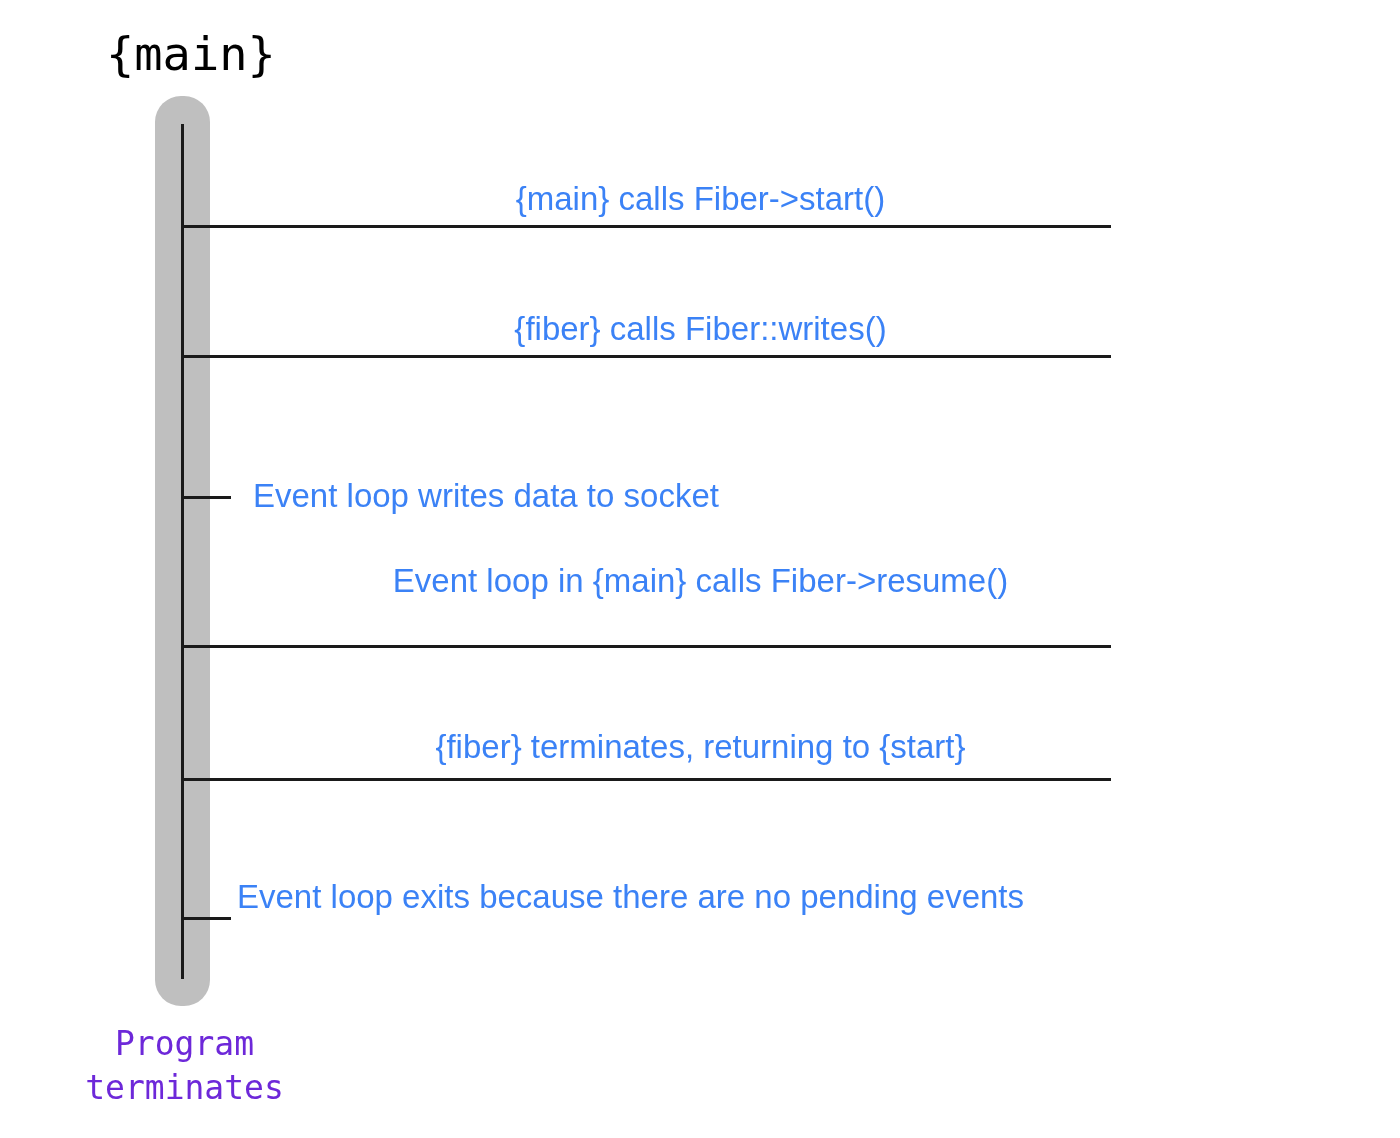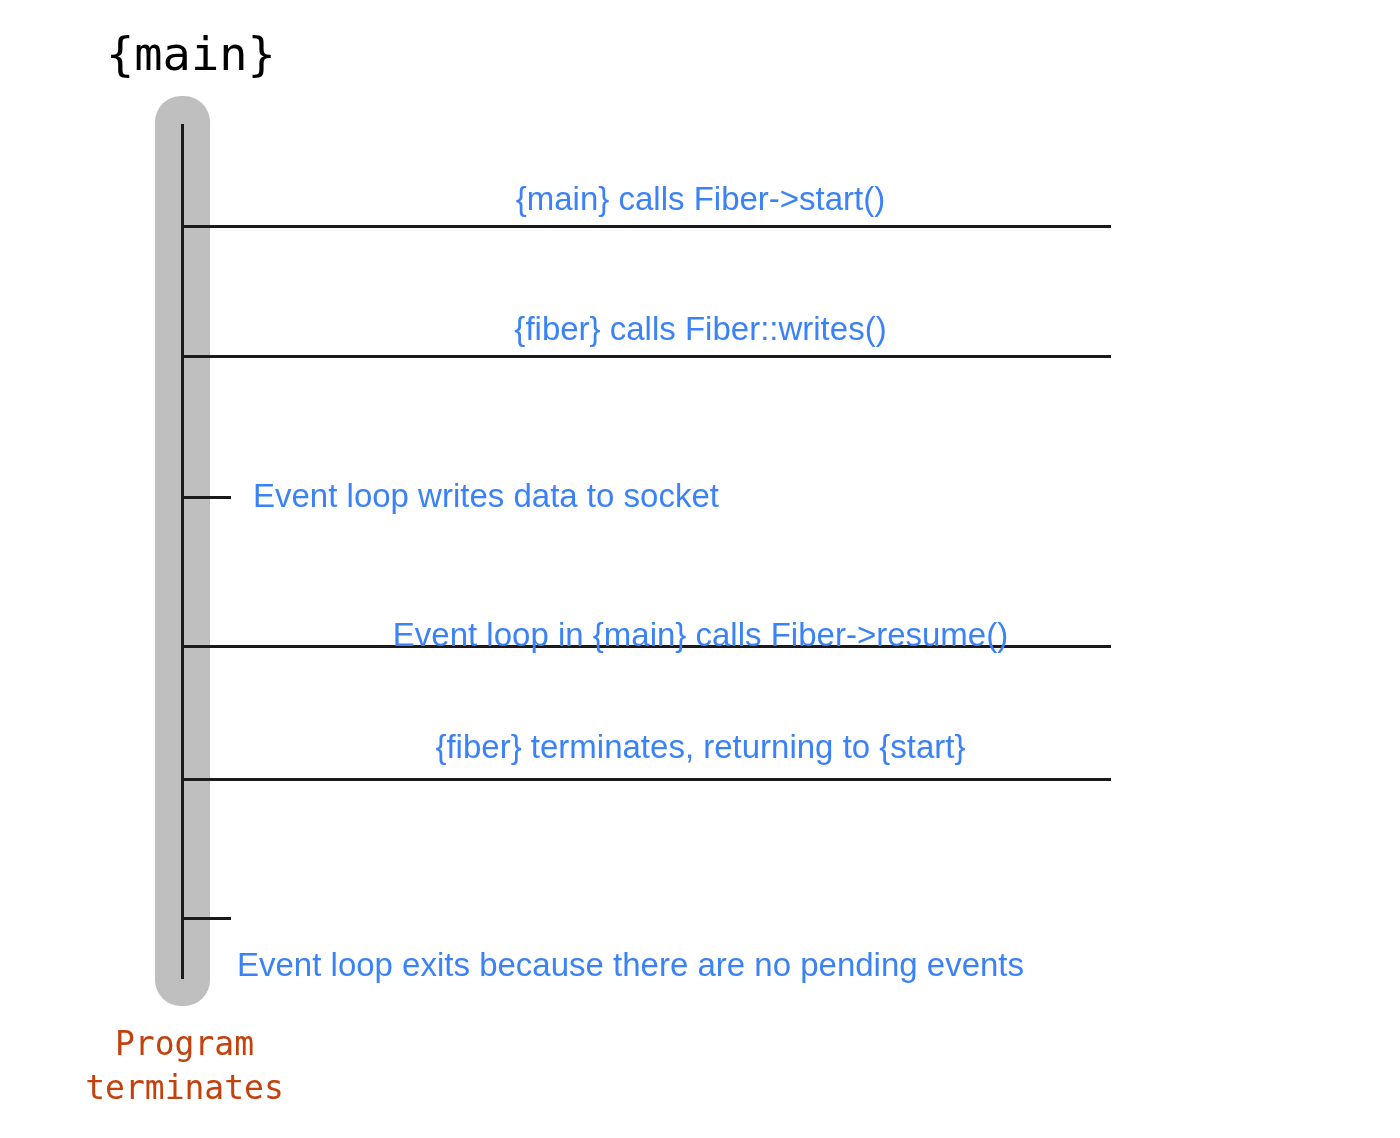--- a/index.html
+++ b/index.html
@@ -99,35 +99,35 @@
     width: 1039px;
     text-align: center;
   }
   
   .msg-text.inline {
     text-align: left;
   }
   #msg-text-1 { top: 182px; }
   #msg-text-2 { top: 312px; }
   #msg-text-3 { left: 237px; top: 479px; margin-left: 16px; }
-  #msg-text-4 { top: 618px; }
+  #msg-text-4 { top: 564px; }
   #msg-text-5 { top: 730px; }
-  #msg-text-6 { left: 237px; top: 948px; }
+  #msg-text-6 { left: 237px; top: 880px; }
 
   
   #footer-note {
     position: absolute;
     left: 32px;
     top: 1022px;
     width: 305px;
     text-align: center;
     font-family: "DejaVu Sans Mono", monospace;
     font-size: 33px;
     line-height: 1.32;
-    color: #c2410c;
+    color: #6d28d9;
     white-space: pre-line;
   }
 </style>
 </head>
 <body>
 
 <div id="diagram">
 
   <div class="lifeline-bar" id="bar-main"></div>
   <div class="lifeline-bar" id="bar-fiber"></div>

